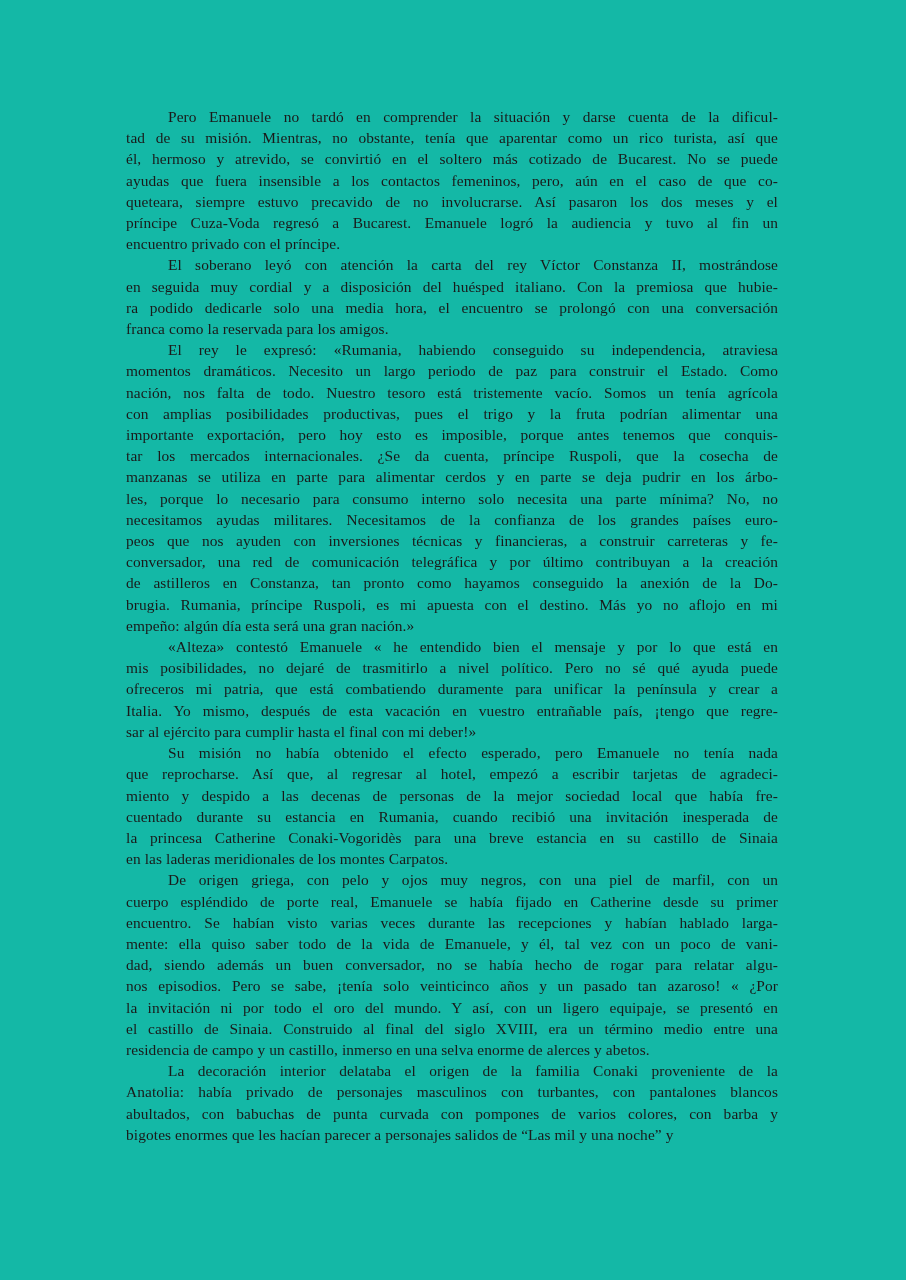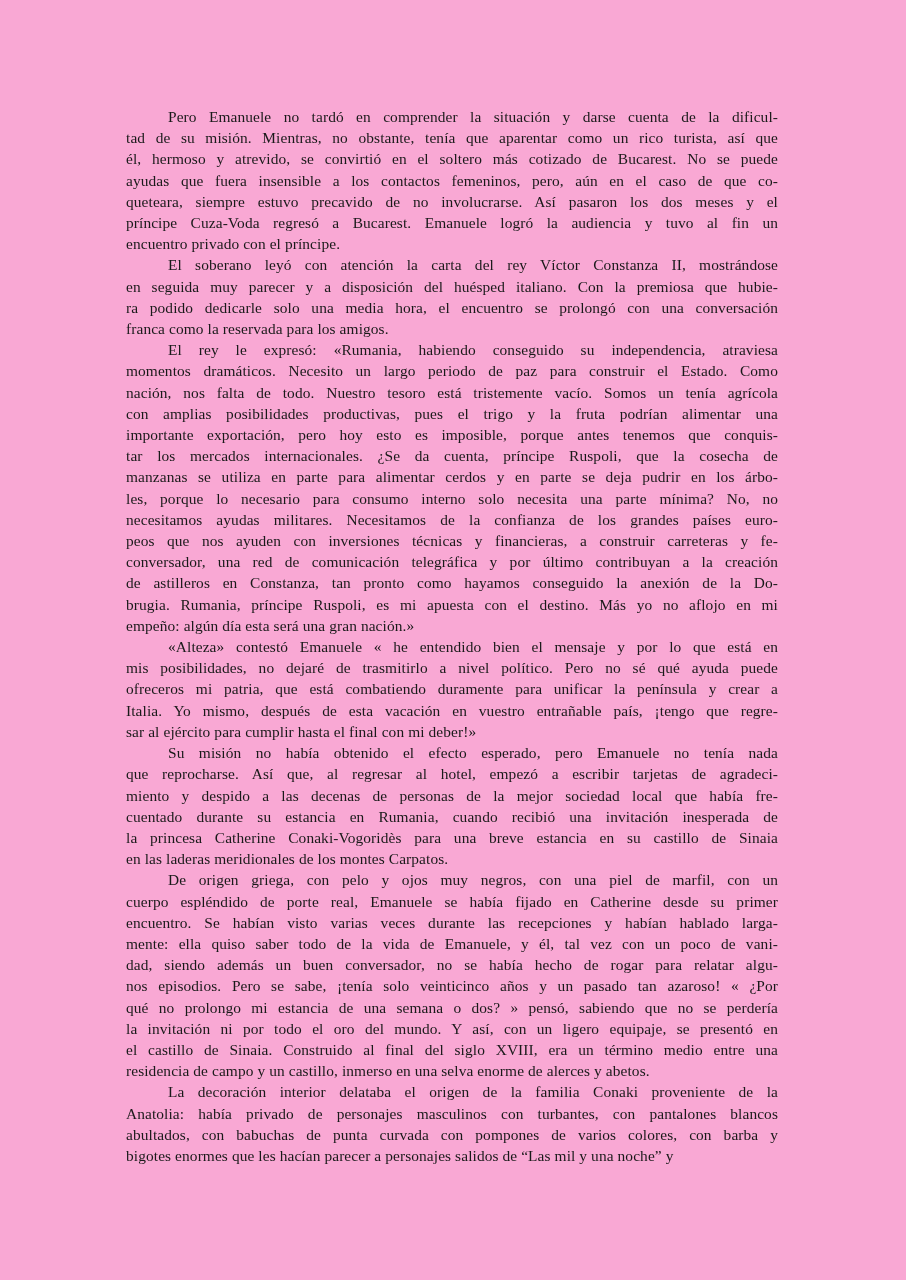--- a/index.html
+++ b/index.html
@@ -40,34 +40,34 @@
   .line.last {
     text-align-last: left;
   }
   .line.first {
     text-indent: 42px;
   }
 </style>
 </head>
 <body>
 
-<div class="page" style="background: #f9a8d4;">
+<div class="page" style="background: #14b8a6;">
   <div class="text-block" style="color: rgb(26, 26, 26);">
       <div class="paragraph">
         <div class="line first">Pero Emanuele no tardó en comprender la situación y darse cuenta de la dificul-</div>
         <div class="line">tad de su misión. Mientras, no obstante, tenía que aparentar como un rico turista, así que</div>
         <div class="line">él, hermoso y atrevido, se convirtió en el soltero más cotizado de Bucarest. No se puede</div>
         <div class="line">ayudas que fuera insensible a los contactos femeninos, pero, aún en el caso de que co-</div>
         <div class="line">queteara, siempre estuvo precavido de no involucrarse. Así pasaron los dos meses y el</div>
         <div class="line">príncipe Cuza-Voda regresó a Bucarest. Emanuele logró la audiencia y tuvo al fin un</div>
         <div class="line last">encuentro privado con el príncipe.</div>
       </div>
       <div class="paragraph">
         <div class="line first">El soberano leyó con atención la carta del rey Víctor Constanza II, mostrándose</div>
-        <div class="line">en seguida muy parecer y a disposición del huésped italiano. Con la premiosa que hubie-</div>
+        <div class="line">en seguida muy cordial y a disposición del huésped italiano. Con la premiosa que hubie-</div>
         <div class="line">ra podido dedicarle solo una media hora, el encuentro se prolongó con una conversación</div>
         <div class="line last">franca como la reservada para los amigos.</div>
       </div>
       <div class="paragraph">
         <div class="line first">El rey le expresó: «Rumania, habiendo conseguido su independencia, atraviesa</div>
         <div class="line">momentos dramáticos. Necesito un largo periodo de paz para construir el Estado. Como</div>
         <div class="line">nación, nos falta de todo. Nuestro tesoro está tristemente vacío. Somos un tenía agrícola</div>
         <div class="line">con amplias posibilidades productivas, pues el trigo y la fruta podrían alimentar una</div>
         <div class="line">importante exportación, pero hoy esto es imposible, porque antes tenemos que conquis-</div>
         <div class="line">tar los mercados internacionales. ¿Se da cuenta, príncipe Ruspoli, que la cosecha de</div>
@@ -95,21 +95,20 @@
         <div class="line">la princesa Catherine Conaki-Vogoridès para una breve estancia en su castillo de Sinaia</div>
         <div class="line last">en las laderas meridionales de los montes Carpatos.</div>
       </div>
       <div class="paragraph">
         <div class="line first">De origen griega, con pelo y ojos muy negros, con una piel de marfil, con un</div>
         <div class="line">cuerpo espléndido de porte real, Emanuele se había fijado en Catherine desde su primer</div>
         <div class="line">encuentro. Se habían visto varias veces durante las recepciones y habían hablado larga-</div>
         <div class="line">mente: ella quiso saber todo de la vida de Emanuele, y él, tal vez con un poco de vani-</div>
         <div class="line">dad, siendo además un buen conversador, no se había hecho de rogar para relatar algu-</div>
         <div class="line">nos episodios. Pero se sabe, ¡tenía solo veinticinco años y un pasado tan azaroso! « ¿Por</div>
-        <div class="line">qué no prolongo mi estancia de una semana o dos? » pensó, sabiendo que no se perdería</div>
         <div class="line">la invitación ni por todo el oro del mundo. Y así, con un ligero equipaje, se presentó en</div>
         <div class="line">el castillo de Sinaia. Construido al final del siglo XVIII, era un término medio entre una</div>
         <div class="line last">residencia de campo y un castillo, inmerso en una selva enorme de alerces y abetos.</div>
       </div>
       <div class="paragraph">
         <div class="line first">La decoración interior delataba el origen de la familia Conaki proveniente de la</div>
         <div class="line">Anatolia: había privado de personajes masculinos con turbantes, con pantalones blancos</div>
         <div class="line">abultados, con babuchas de punta curvada con pompones de varios colores, con barba y</div>
         <div class="line last">bigotes enormes que les hacían parecer a personajes salidos de “Las mil y una noche” y</div>
       </div>

